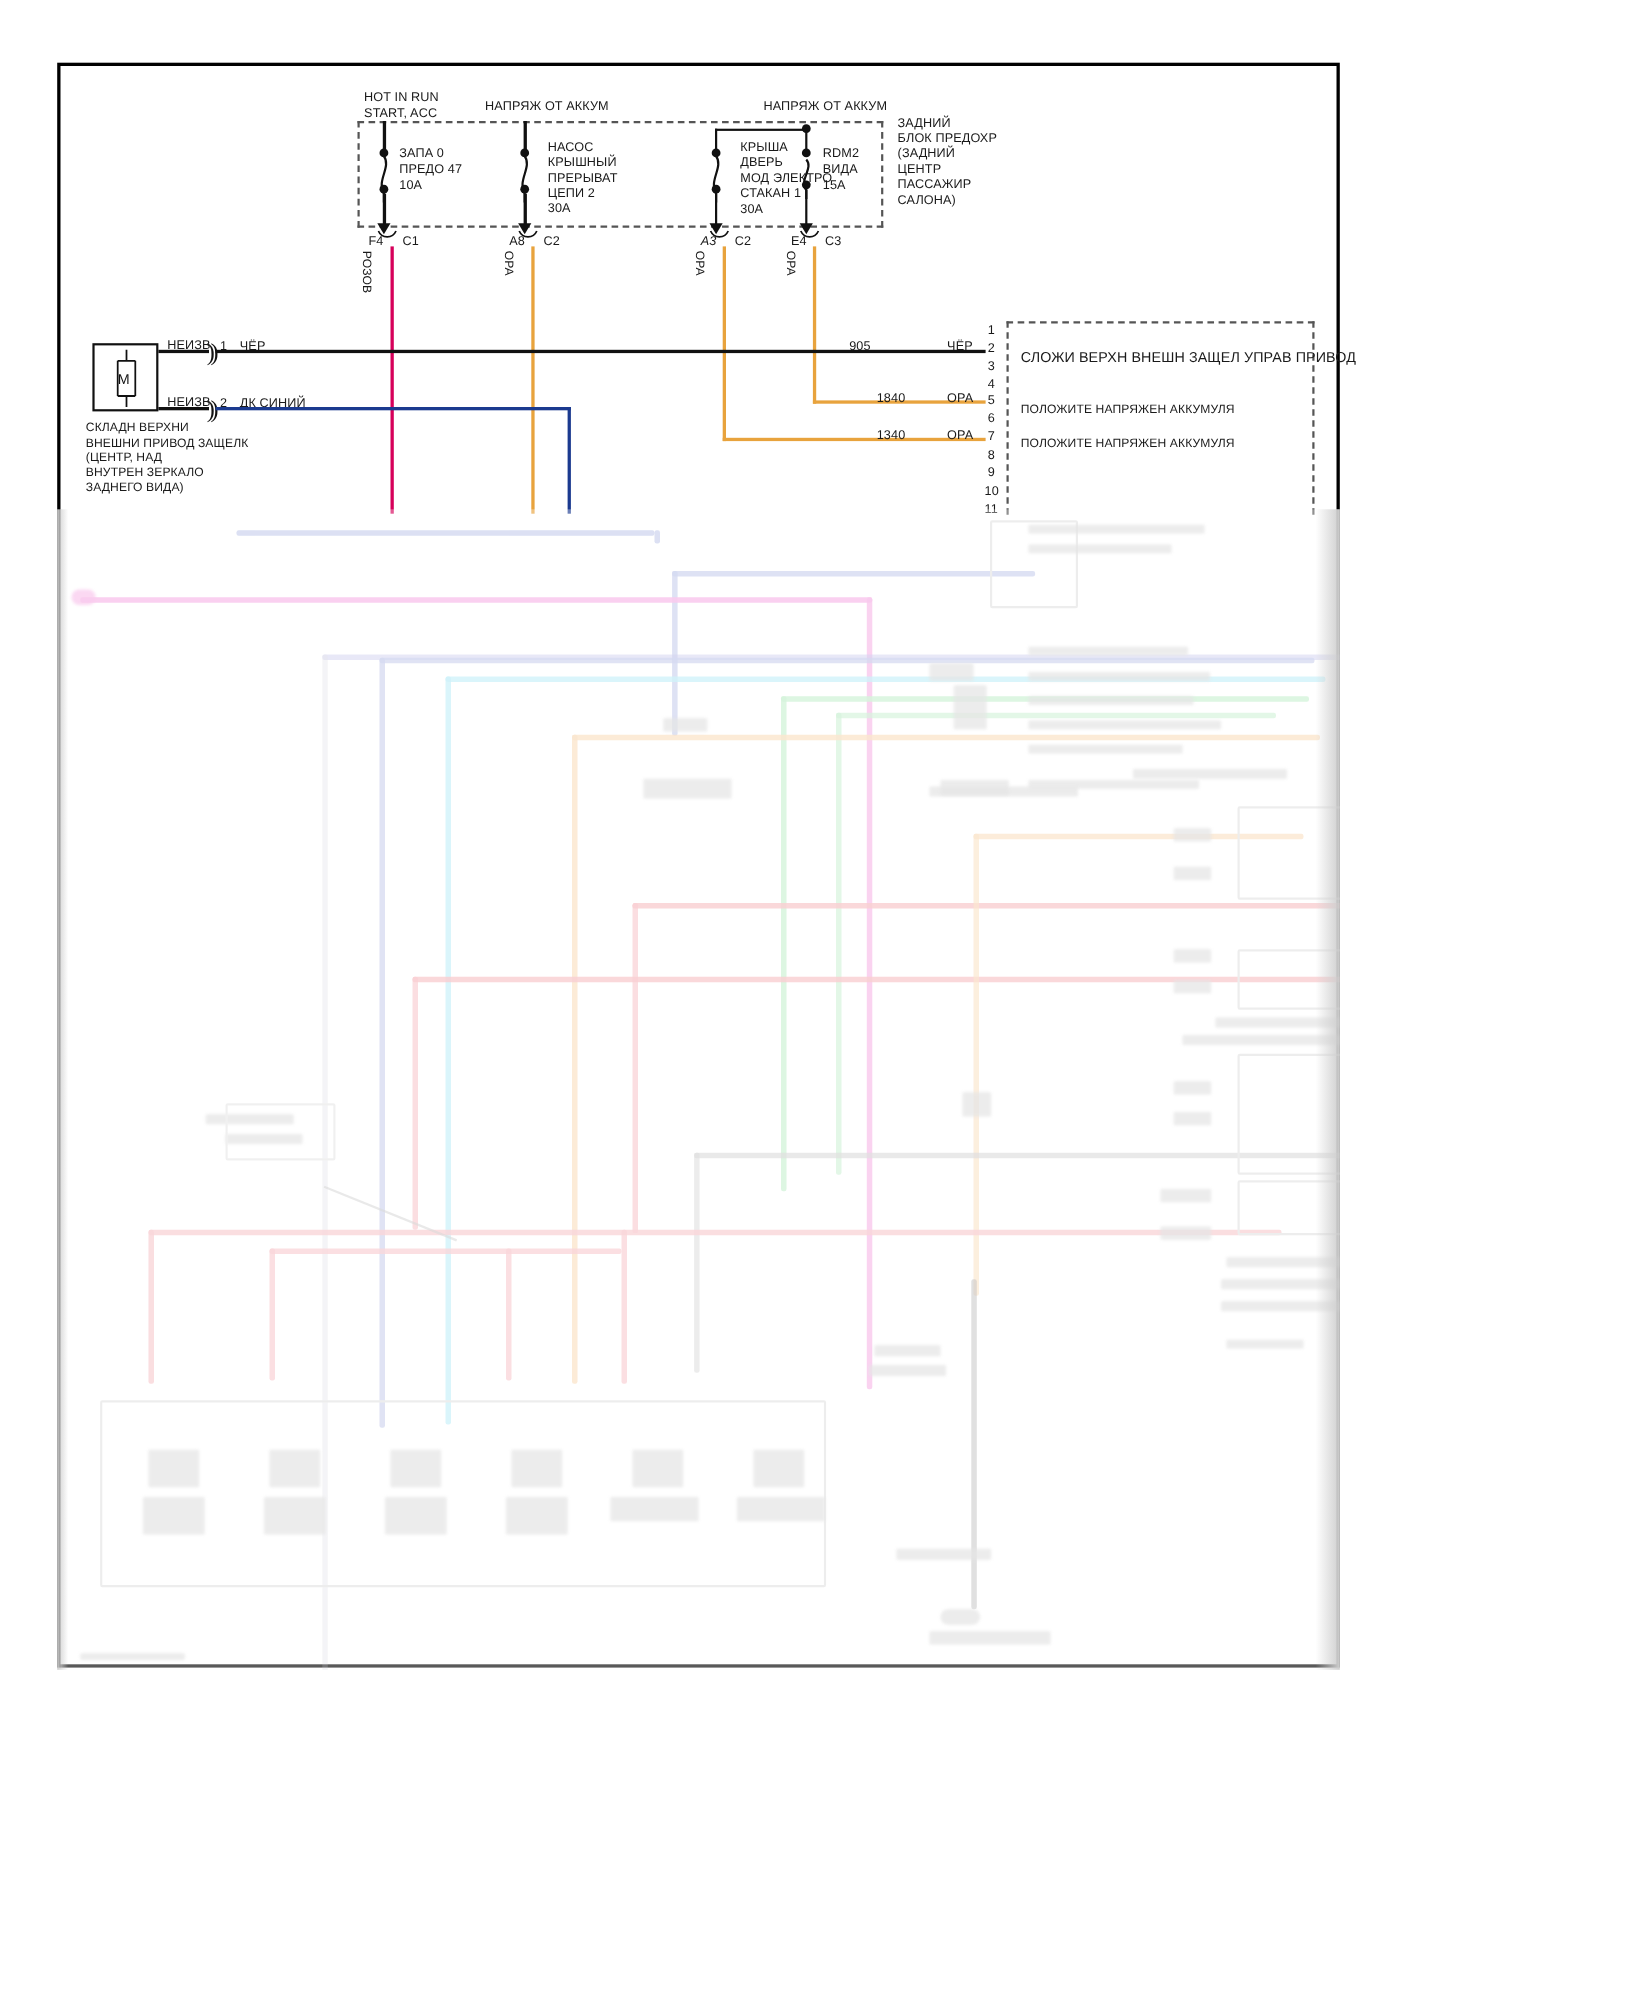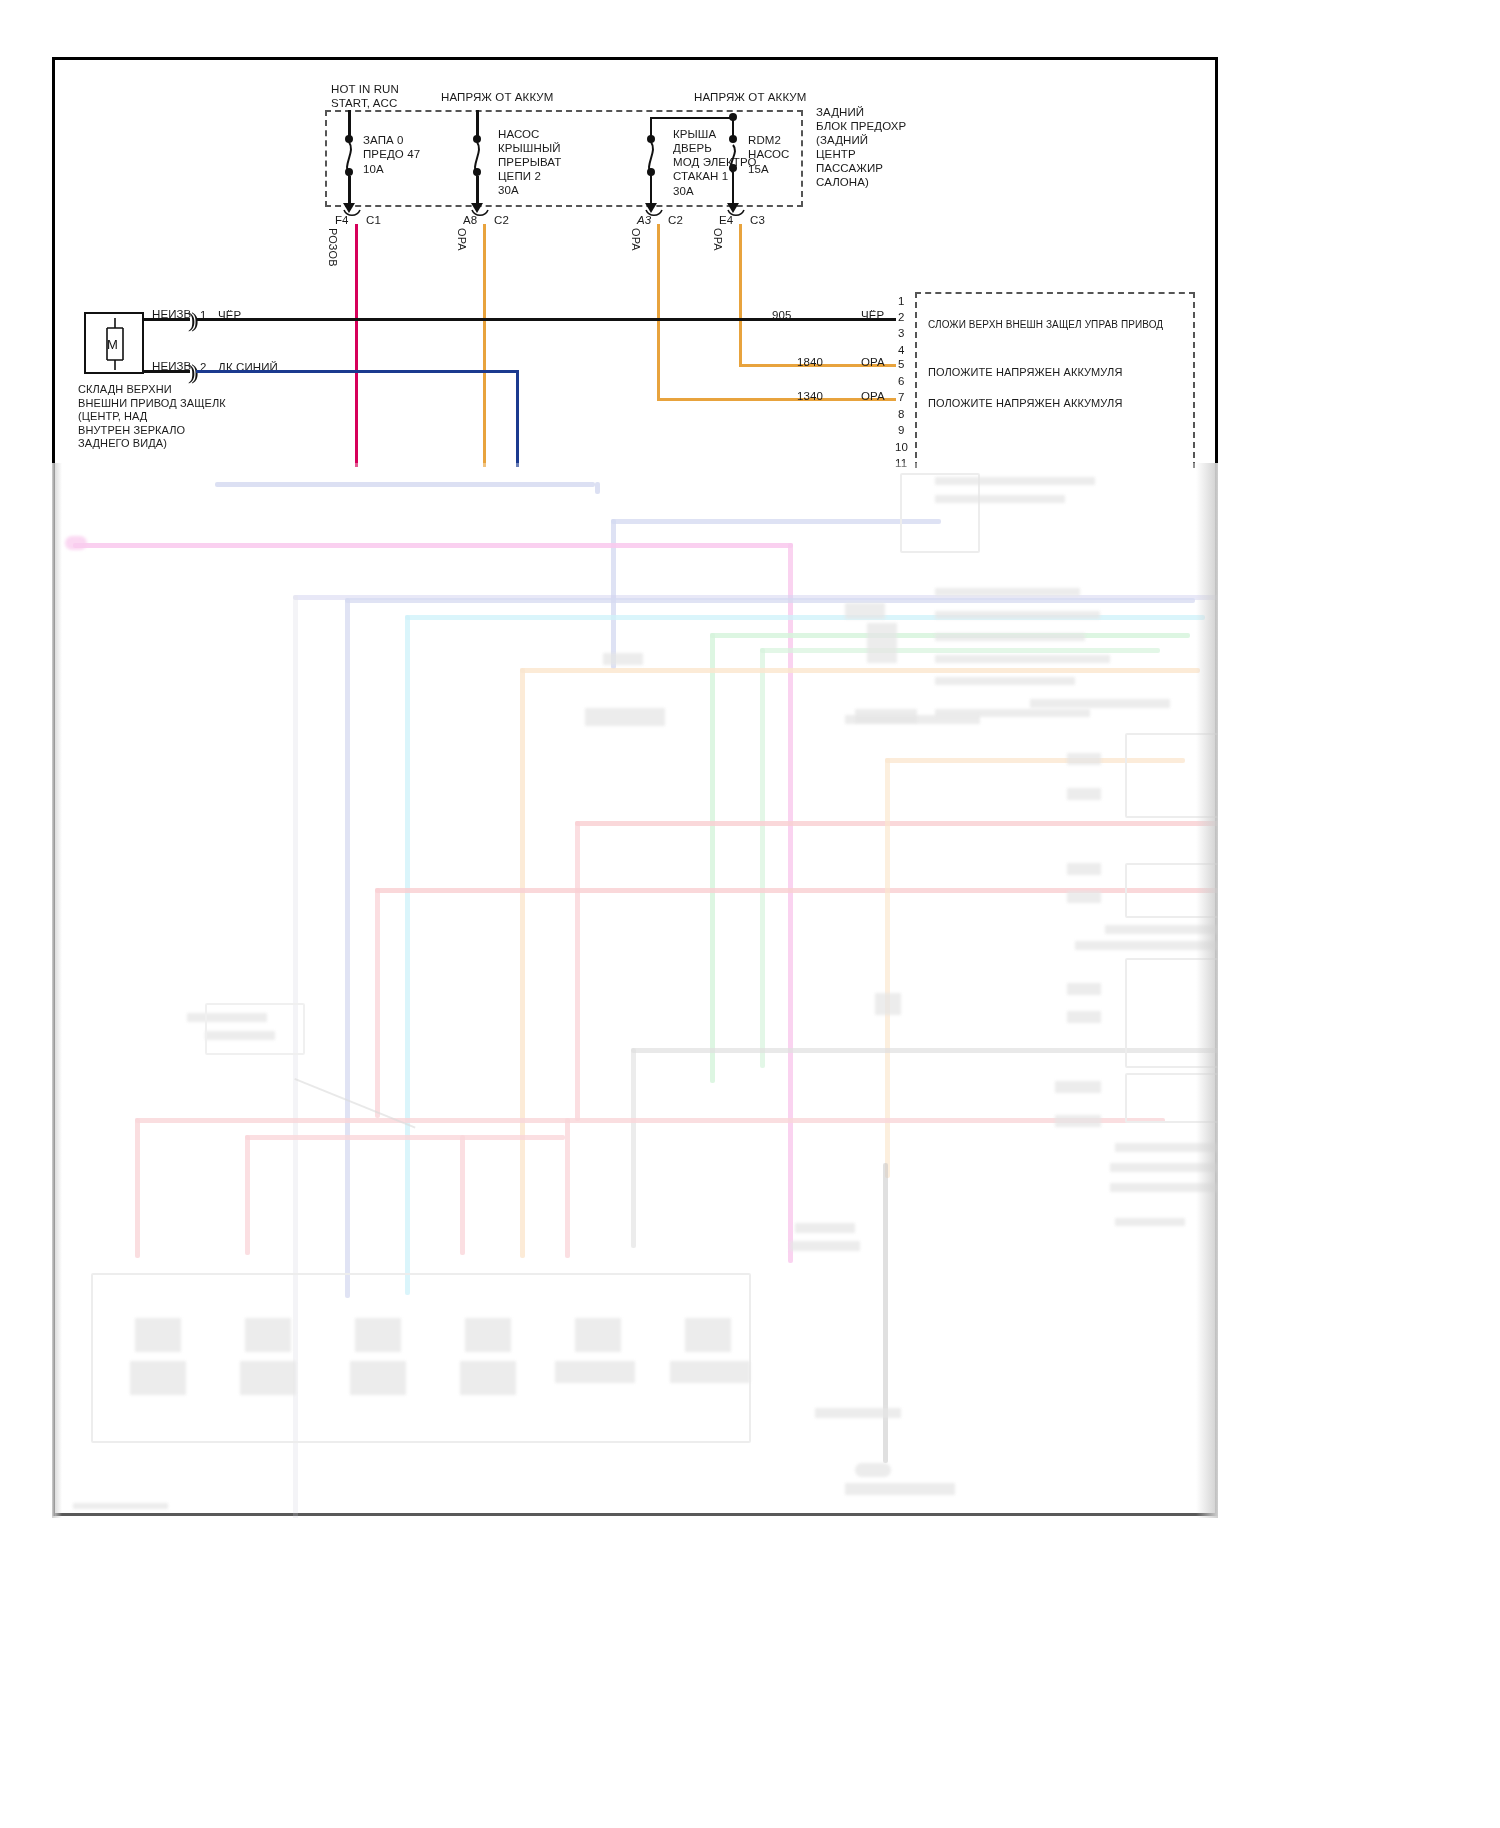--- a/index.html
+++ b/index.html
@@ -222,21 +222,21 @@
   <div class="dot" style="left:729px;top:113px;"></div>
   <div class="vline" style="left:732px;top:117px;height:22px;background:#111;width:2px;"></div>
   <div class="dot" style="left:729px;top:135px;"></div>
   <svg class="fuse" style="left:726px;top:140px;" width="14" height="40" viewBox="0 0 14 40">
     <path d="M7 2 C 14 10, 0 20, 7 30 L7 38" stroke="#111" stroke-width="2" fill="none"></path>
   </svg>
   <div class="dot" style="left:729px;top:164px;"></div>
   <div class="vline" style="left:732px;top:172px;height:36px;background:#111;width:2px;"></div>
   <div class="arrow-dn" style="left:727px;top:203px;"></div>
   <div class="txt" style="left:748px;top:133px;">RDM2
-НАСОС</div>
+ВИДА</div>
   <div class="txt" style="left:748px;top:162px;">15A</div>
   <div class="txt" style="left:719px;top:213px;">E4</div>
   <div class="txt" style="left:750px;top:213px;">C3</div>
   <svg style="position:absolute;left:727px;top:209px;" width="18" height="10" viewBox="0 0 18 10">
     <path d="M1 1 C 4 8, 14 8, 17 1" stroke="#111" stroke-width="1.6" fill="none"></path>
   </svg>
   <div class="txt" style="left:725px;top:228px;transform:rotate(90deg);transform-origin:left top;font-size:11px;">OPA</div>
 
   <div class="vline" style="left:739px;top:224px;height:143px;background:#e8a33d;"></div>
   <div class="hline" style="left:739px;top:364px;width:157px;background:#e8a33d;"></div>
@@ -282,21 +282,21 @@
   <div class="txt" style="left:898px;top:357px;">5</div>
   <div class="txt" style="left:898px;top:374px;">6</div>
   <div class="txt" style="left:898px;top:390px;">7</div>
   <div class="txt" style="left:898px;top:407px;">8</div>
   <div class="txt" style="left:898px;top:423px;">9</div>
   <div class="txt" style="left:895px;top:440px;">10</div>
   <div class="txt" style="left:895px;top:456px;">11</div>
 
   <div class="txt" style="left:772px;top:308px;">905</div>
   <div class="txt" style="left:861px;top:308px;">ЧЁР</div>
-  <div class="txt" style="left:928px;top:318px;font-size:10px;">СЛОЖИ ВЕРХН ВНЕШН ЗАЩЕЛ УПРАВ ПРИВОД</div>
+  <div class="txt" style="left:928px;top:318px;font-size:13px;">СЛОЖИ ВЕРХН ВНЕШН ЗАЩЕЛ УПРАВ ПРИВОД</div>
 
   <div class="txt" style="left:797px;top:355px;">1840</div>
   <div class="txt" style="left:861px;top:355px;">OPA</div>
   <div class="txt" style="left:928px;top:365px;font-size:11px;">ПОЛОЖИТЕ НАПРЯЖЕН АККУМУЛЯ</div>
 
   <div class="txt" style="left:797px;top:389px;">1340</div>
   <div class="txt" style="left:861px;top:389px;">OPA</div>
   <div class="txt" style="left:928px;top:396px;font-size:11px;">ПОЛОЖИТЕ НАПРЯЖЕН АККУМУЛЯ</div>
 
   <div id="faded">

